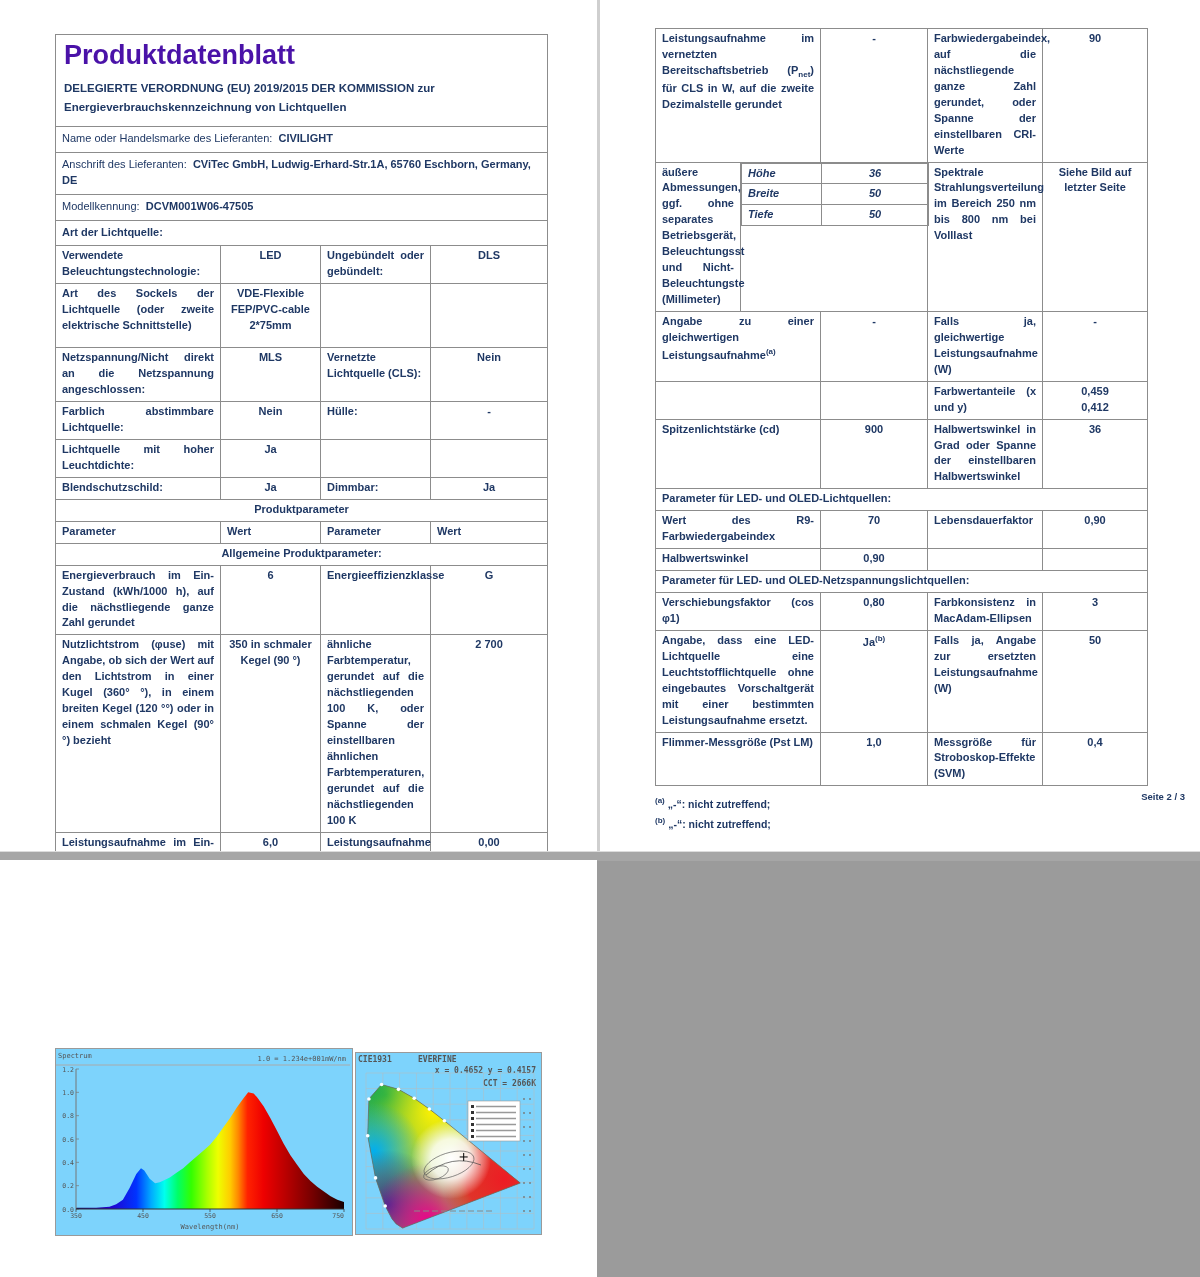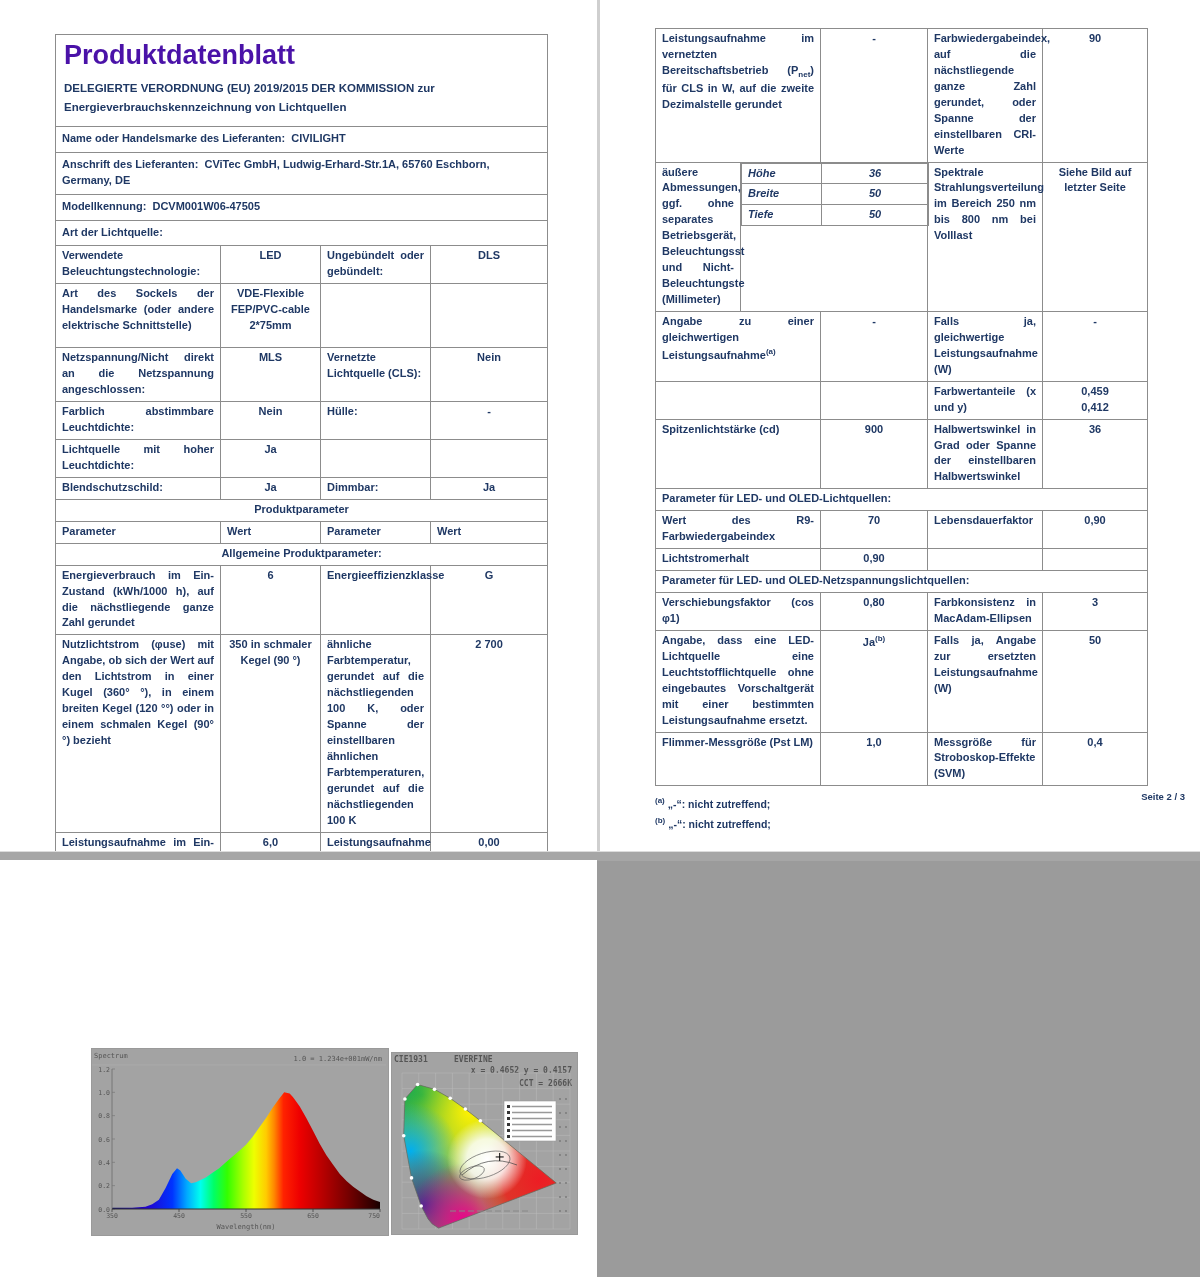--- a/index.html
+++ b/index.html
@@ -22,34 +22,34 @@
 
   table.doc{border-collapse:collapse;width:100%;table-layout:fixed;font-size:11px;line-height:1.45;}
   table.doc td{border:1px solid #8c8c8c;padding:2px 6px 3px 6px;vertical-align:top;}
   td.lbl{text-align:justify;-moz-text-align-last:left;text-align-last:left;}
   td.val{text-align:center;}
   td.hdr-c{text-align:center;}
   td.hdr-l{text-align:left;}
   .title-cell{padding:4px 8px 8px 8px !important;}
   .doc-title{font-size:27px;color:#4a12a8;margin:2px 0 8px 0;line-height:1.1;letter-spacing:0;}
   .doc-sub{font-size:11.5px;line-height:1.7;}
-  .kv .k{font-weight:bold;}
+  .kv .k{font-weight:normal;}
   .kv .v{font-weight:bold;}
   .kv{padding:4px 6px 5px 6px !important;}
   table.inner{border-collapse:collapse;width:100%;table-layout:fixed;font-size:11px;font-style:italic;}
   table.inner td{border:1px solid #8c8c8c;padding:2px 6px;}
   td.nopad{padding:0 !important;}
   .footnotes{margin-top:8px;font-size:10.5px;line-height:1.8;font-weight:bold;}
   .footnotes sup{font-size:8px;}
   .page-num{position:absolute;font-size:9.5px;font-weight:bold;}
   #p1-num{right:55px;top:791px;}
   #p2-num{right:53px;top:791px;}
   sub{font-size:8px;}
   sup{font-size:8px;}
-  .chartbox{position:absolute;background:#a3a3a3;border:1px solid #9a9a9a;margin-left:36px;}
+  .chartbox{position:absolute;background:#7dd3fc;border:1px solid #9a9a9a;}
   #spectrum-box{left:55px;top:188px;width:296px;height:186px;}
   #cie-box{left:355px;top:192px;width:185px;height:181px;}
   svg text{font-family:"DejaVu Sans Mono",monospace;fill:#555;}
 </style>
 </head>
 <body>
 
 <div id="page1" class="page">
   <div id="p1-content" class="content">
     <table class="doc">
@@ -82,33 +82,33 @@
         <td colspan="4" class="hdr-l kv">Art der Lichtquelle:</td>
       </tr>
 
       <tr>
         <td class="lbl">Verwendete Beleuchtungstechnologie:</td>
         <td class="val">LED</td>
         <td class="lbl">Ungebündelt oder gebündelt:</td>
         <td class="val">DLS</td>
       </tr>
       <tr>
-        <td class="lbl" style="height:58px">Art des Sockels der Handelsmarke (oder andere elektrische Schnittstelle)</td>
+        <td class="lbl" style="height:58px">Art des Sockels der Lichtquelle (oder zweite elektrische Schnittstelle)</td>
         <td class="val">VDE-Flexible FEP/PVC-cable 2*75mm</td>
         <td class="lbl"></td>
         <td class="val"></td>
       </tr>
       <tr>
         <td class="lbl">Netzspannung/Nicht direkt an die Netzspannung angeschlossen:</td>
         <td class="val">MLS</td>
         <td class="lbl">Vernetzte Lichtquelle (CLS):</td>
         <td class="val">Nein</td>
       </tr>
       <tr>
-        <td class="lbl">Farblich abstimmbare Leuchtdichte:</td>
+        <td class="lbl">Farblich abstimmbare Lichtquelle:</td>
         <td class="val">Nein</td>
         <td class="lbl">Hülle:</td>
         <td class="val">-</td>
       </tr>
       <tr>
         <td class="lbl">Lichtquelle mit hoher Leuchtdichte:</td>
         <td class="val">Ja</td>
         <td class="lbl"></td>
         <td class="val"></td>
       </tr>
@@ -221,21 +221,21 @@
       <tr>
         <td colspan="5" class="hdr-l">Parameter für LED- und OLED-Lichtquellen:</td>
       </tr>
       <tr>
         <td colspan="2" class="lbl">Wert des R9-Farbwiedergabeindex</td>
         <td class="val">70</td>
         <td class="lbl">Lebensdauerfaktor</td>
         <td class="val">0,90</td>
       </tr>
       <tr>
-        <td colspan="2" class="lbl">Lichtstromerhalt</td>
+        <td colspan="2" class="lbl">Halbwertswinkel</td>
         <td class="val">0,90</td>
         <td></td>
         <td></td>
       </tr>
       <tr>
         <td colspan="5" class="hdr-l">Parameter für LED- und OLED-Netzspannungslichtquellen:</td>
       </tr>
       <tr>
         <td colspan="2" class="lbl">Verschiebungsfaktor (cos φ1)</td>
         <td class="val">0,80</td>

